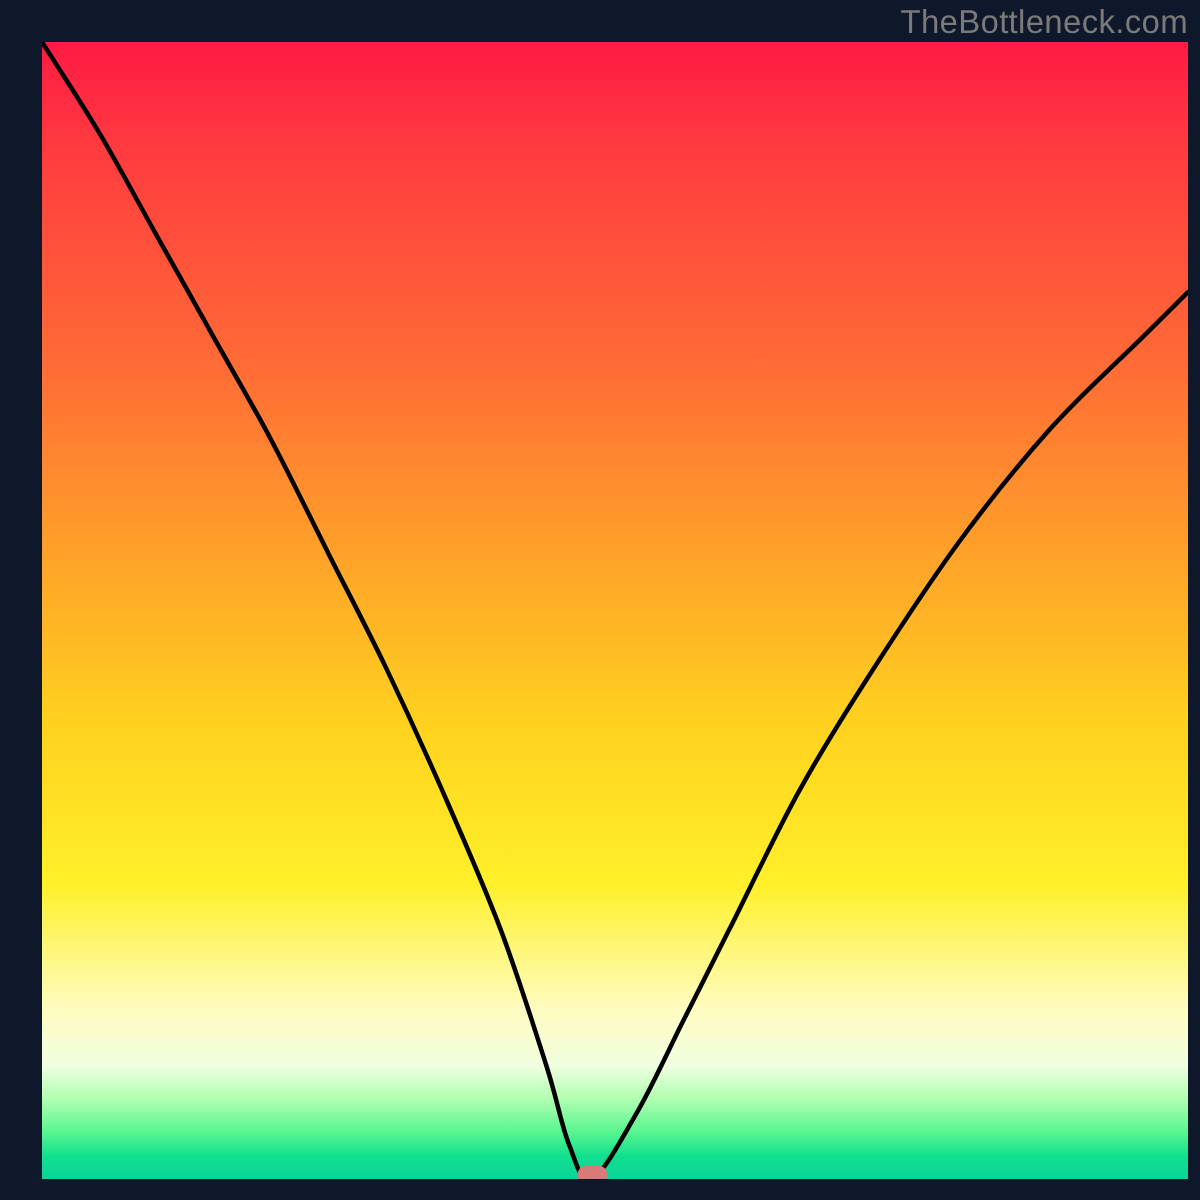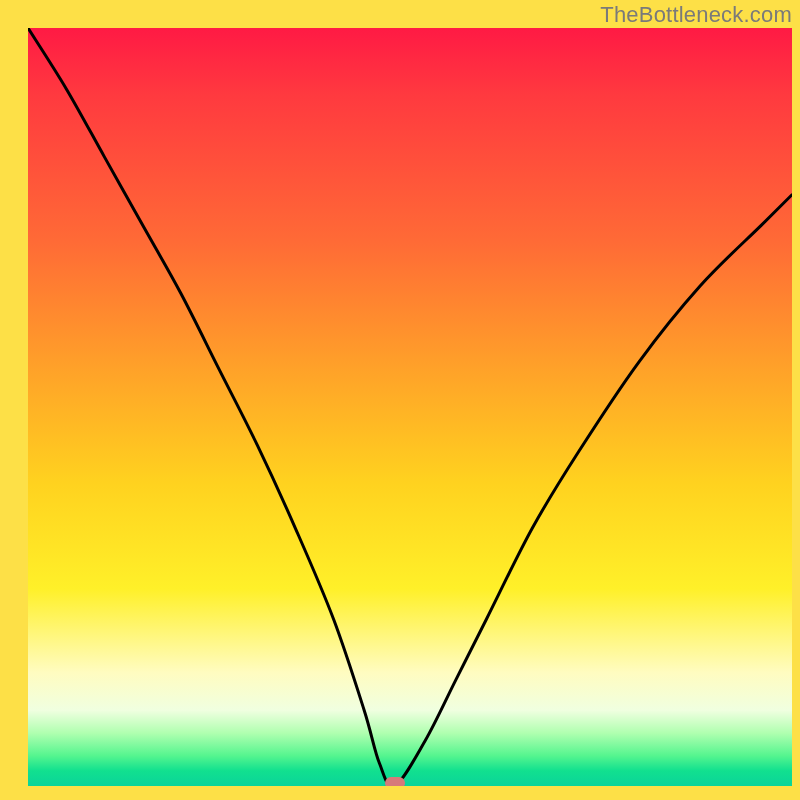--- a/index.html
+++ b/index.html
@@ -8,21 +8,21 @@
     width: 800px;
     height: 800px;
     background: #000;
     font-family: Arial, Helvetica, sans-serif;
     overflow: hidden;
   }
   .frame {
     position: relative;
     width: 800px;
     height: 800px;
-    background: #fde047;
+    background: #0f172a;
   }
   .watermark {
     position: absolute;
     top: 2px;
     right: 8px;
     color: #7a7a7a;
     font-size: 22px;
     font-weight: 400;
     letter-spacing: 0.2px;
     z-index: 5;

